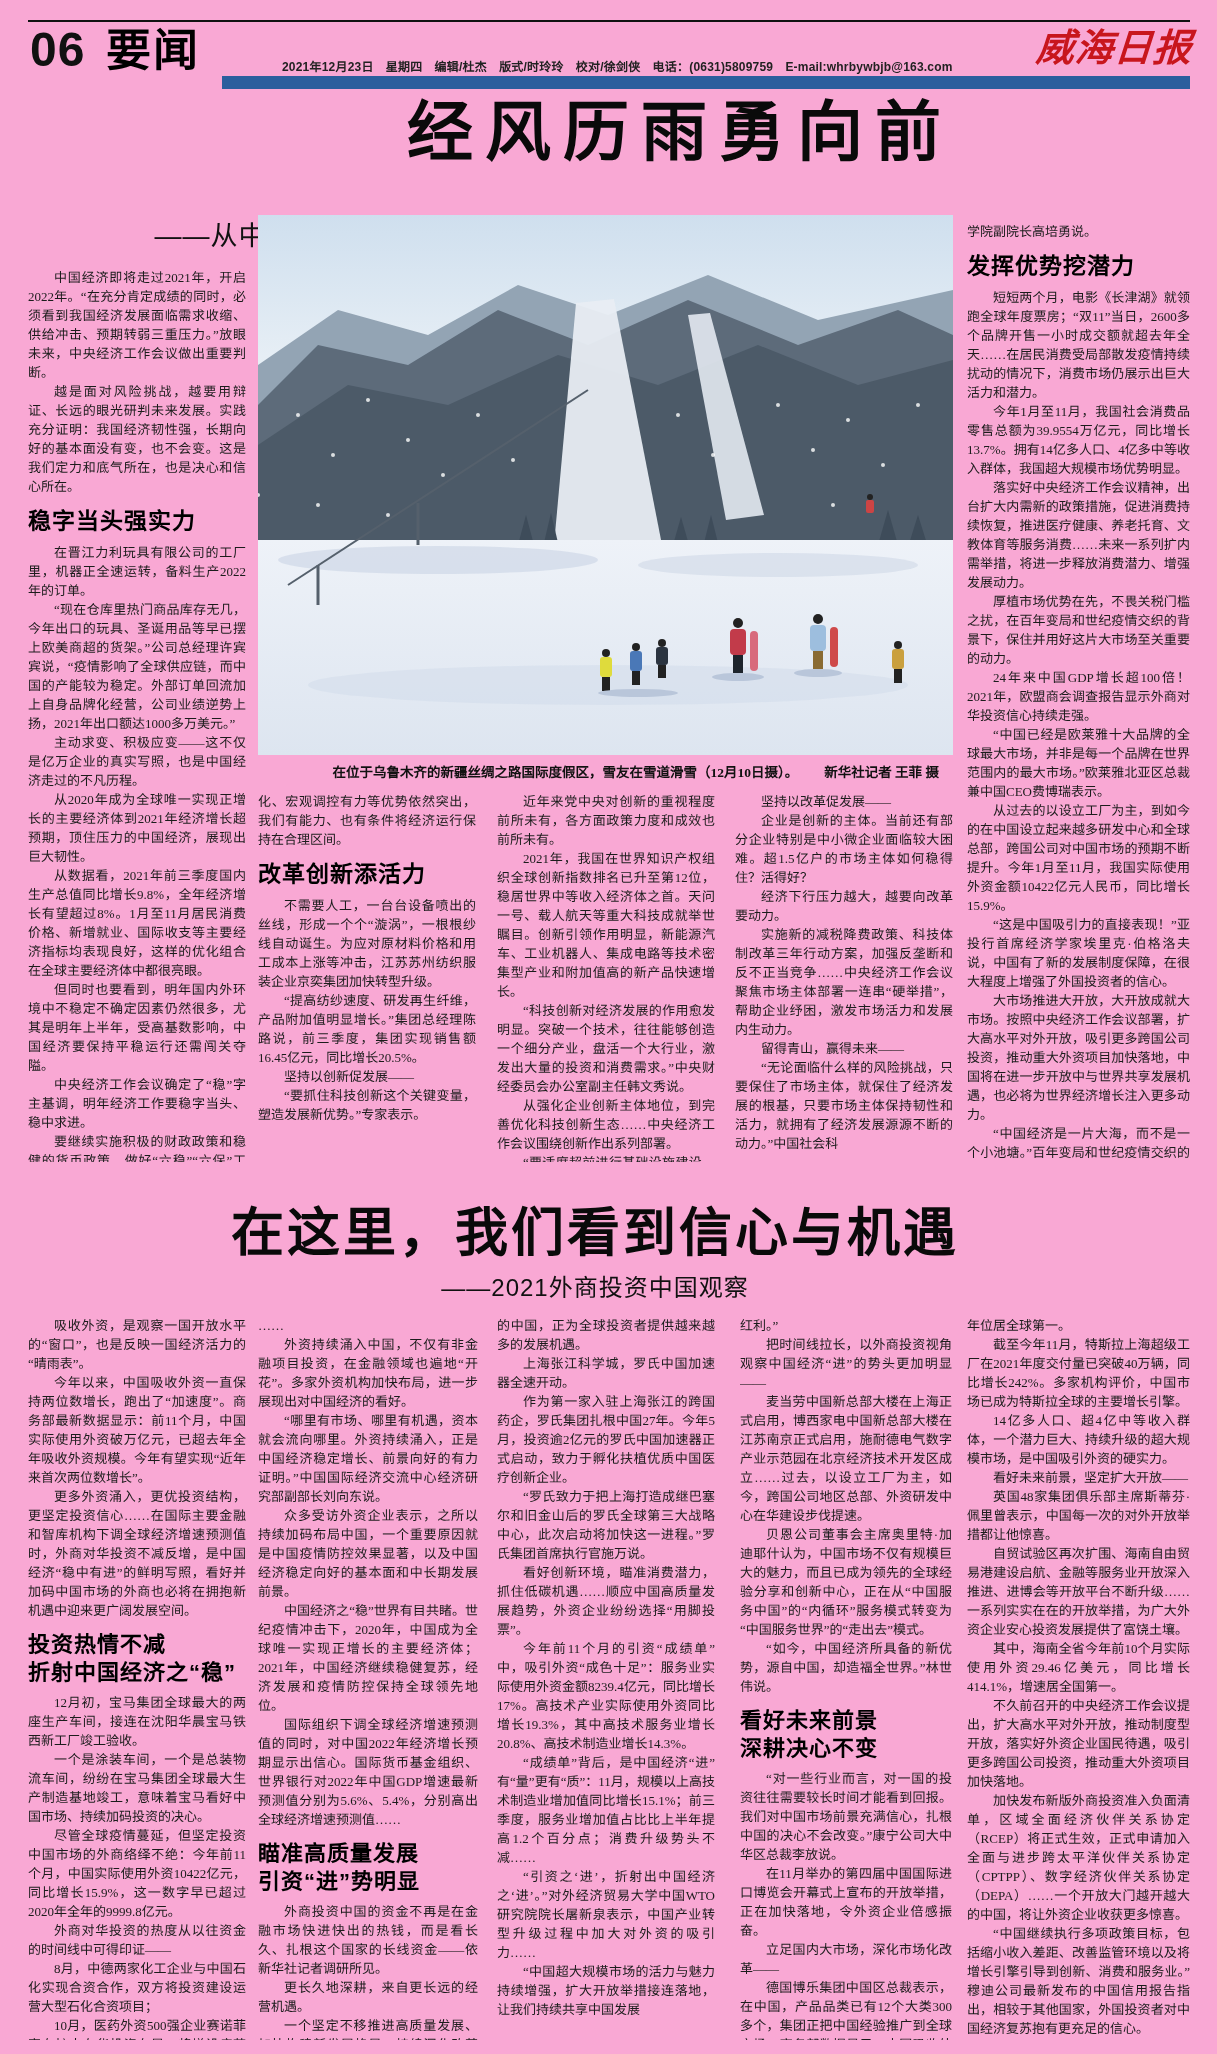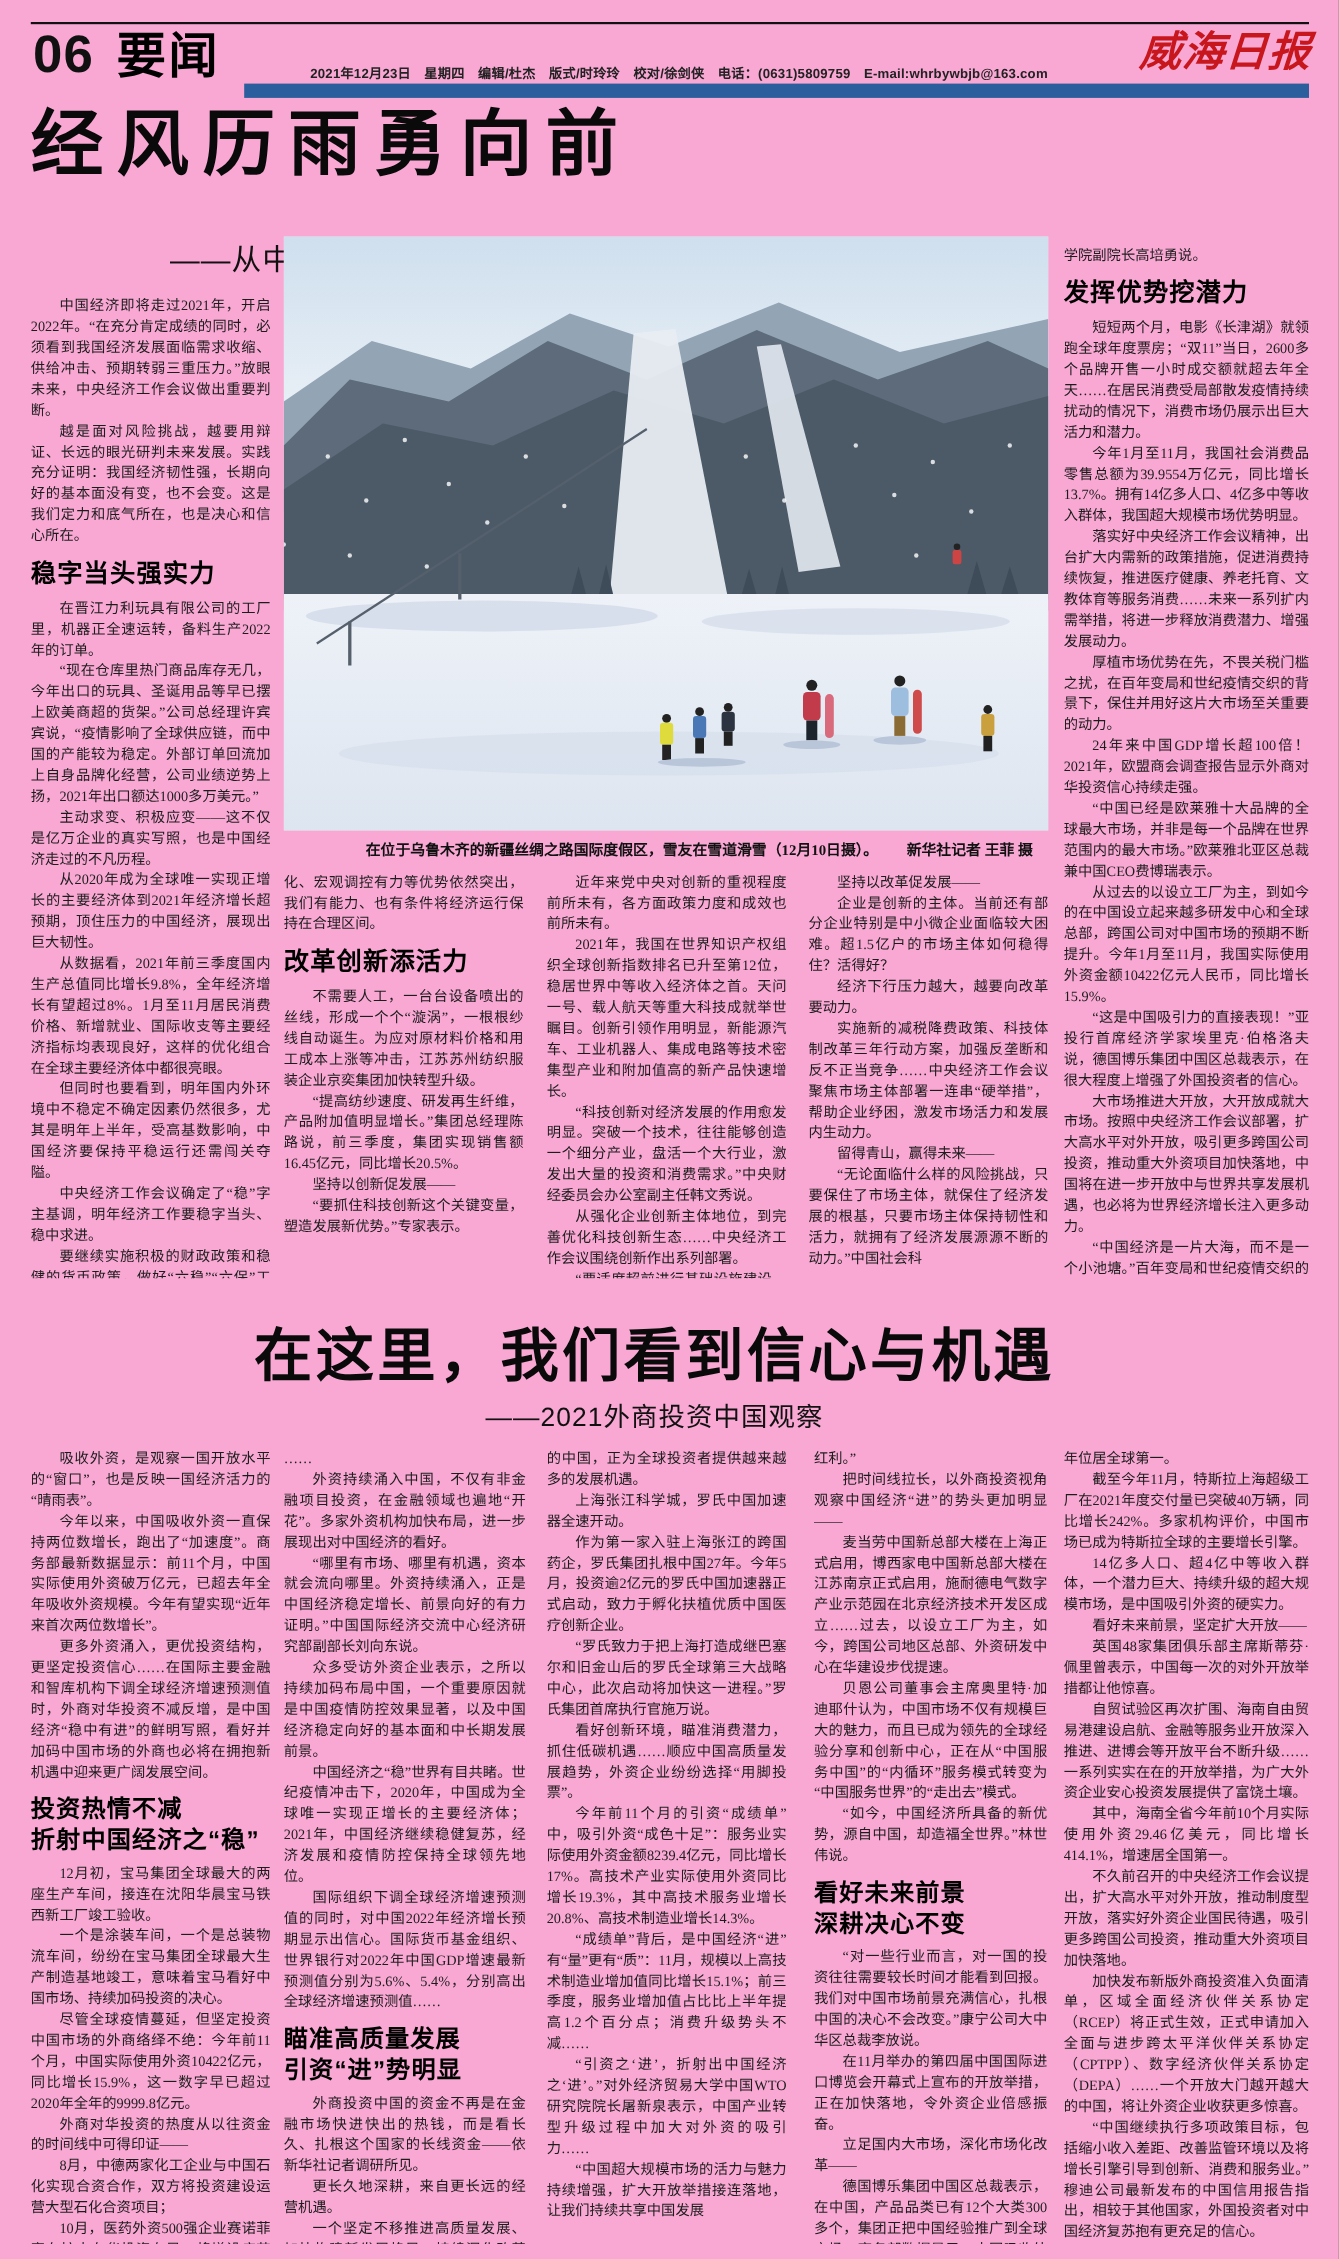--- a/index.html
+++ b/index.html
@@ -8,21 +8,21 @@
   .abs{position:absolute;}
   
   #top-rule{left:28px;top:20px;width:1162px;height:2px;background:#111;}
   #page-no{left:30px;top:26px;font-family:"Liberation Sans",sans-serif;font-size:48px;font-weight:800;letter-spacing:1px;color:#111;line-height:1;}
   #section-name{left:106px;top:28px;font-family:"Liberation Sans",sans-serif;font-size:45px;font-weight:900;color:#000;line-height:1;letter-spacing:2px;}
   #info-line{left:282px;top:57px;width:760px;font-family:"Liberation Sans",sans-serif;font-size:12px;font-weight:600;color:#222;letter-spacing:.2px;}
   #masthead{left:1032px;top:26px;width:160px;text-align:right;color:#c8161d;font-size:38px;font-weight:900;
             font-style:italic;letter-spacing:1px;transform:skewX(-4deg);line-height:1.2;}
   #blue-bar{left:222px;top:76px;width:968px;height:13px;background:#2b5e9d;}
   
-  #a1-title{left:28px;top:98px;width:925px;text-align:left;font-size:66px;font-weight:900;letter-spacing:12px;line-height:1.05;color:#0a0a0a;}
+  #a1-title{left:28px;top:98px;width:925px;text-align:right;font-size:66px;font-weight:900;letter-spacing:12px;line-height:1.05;color:#0a0a0a;}
   #a1-subtitle{left:28px;top:214px;width:925px;text-align:center;font-family:"Liberation Sans",sans-serif;font-size:27px;font-weight:500;letter-spacing:1px;color:#111;}
   #a2-title{left:28px;top:1190px;width:1134px;text-align:center;font-size:53px;font-weight:900;letter-spacing:3px;color:#0a0a0a;}
   #a2-subtitle{left:28px;top:1268px;width:1134px;text-align:center;font-family:"Liberation Sans",sans-serif;font-size:24px;font-weight:500;letter-spacing:1px;color:#111;}
   
   .col{position:absolute;overflow:hidden;font-size:13px;line-height:19px;text-align:justify;color:#1c1c1c;}
   .para{text-indent:2em;}
   .para.cont{text-indent:0;}
   .sec-head{font-family:"Liberation Sans",sans-serif;font-size:23px;font-weight:bold;line-height:1.25;
             text-indent:0;text-align:left;margin:11px 0 7px 0;color:#000;letter-spacing:1px;}
   .sec-head.two{font-size:22px;}
@@ -183,21 +183,21 @@
   <div class="col" id="a1-colr">
       <div class="para cont">学院副院长高培勇说。</div>
       <div class="sec-head">发挥优势挖潜力</div>
       <div class="para">短短两个月，电影《长津湖》就领跑全球年度票房；“双11”当日，2600多个品牌开售一小时成交额就超去年全天……在居民消费受局部散发疫情持续扰动的情况下，消费市场仍展示出巨大活力和潜力。</div>
       <div class="para">今年1月至11月，我国社会消费品零售总额为39.9554万亿元，同比增长13.7%。拥有14亿多人口、4亿多中等收入群体，我国超大规模市场优势明显。</div>
       <div class="para">落实好中央经济工作会议精神，出台扩大内需新的政策措施，促进消费持续恢复，推进医疗健康、养老托育、文教体育等服务消费……未来一系列扩内需举措，将进一步释放消费潜力、增强发展动力。</div>
       <div class="para">厚植市场优势在先，不畏关税门槛之扰，在百年变局和世纪疫情交织的背景下，保住并用好这片大市场至关重要的动力。</div>
       <div class="para">24年来中国GDP增长超100倍！2021年，欧盟商会调查报告显示外商对华投资信心持续走强。</div>
       <div class="para">“中国已经是欧莱雅十大品牌的全球最大市场，并非是每一个品牌在世界范围内的最大市场。”欧莱雅北亚区总裁兼中国CEO费博瑞表示。</div>
       <div class="para">从过去的以设立工厂为主，到如今的在中国设立起来越多研发中心和全球总部，跨国公司对中国市场的预期不断提升。今年1月至11月，我国实际使用外资金额10422亿元人民币，同比增长15.9%。</div>
-      <div class="para">“这是中国吸引力的直接表现！”亚投行首席经济学家埃里克·伯格洛夫说，德国博乐集团中国区总裁表示，在很大程度上增强了外国投资者的信心。</div>
+      <div class="para">“这是中国吸引力的直接表现！”亚投行首席经济学家埃里克·伯格洛夫说，中国有了新的发展制度保障，在很大程度上增强了外国投资者的信心。</div>
       <div class="para">大市场推进大开放，大开放成就大市场。按照中央经济工作会议部署，扩大高水平对外开放，吸引更多跨国公司投资，推动重大外资项目加快落地，中国将在进一步开放中与世界共享发展机遇，也必将为世界经济增长注入更多动力。</div>
       <div class="para">“中国经济是一片大海，而不是一个小池塘。”百年变局和世纪疫情交织的两年间，我们坚信，时和势在奋进的中国、在坚韧的中国、在前进的中国。</div>
     </div>
 
   <div class="abs" id="a2-title">在这里，我们看到信心与机遇</div>
   <div class="abs" id="a2-subtitle">——2021外商投资中国观察</div>
 
   <div class="col a2col" id="a2-c0">
       <div class="para">吸收外资，是观察一国开放水平的“窗口”，也是反映一国经济活力的“晴雨表”。</div>
       <div class="para">今年以来，中国吸收外资一直保持两位数增长，跑出了“加速度”。商务部最新数据显示：前11个月，中国实际使用外资破万亿元，已超去年全年吸收外资规模。今年有望实现“近年来首次两位数增长”。</div>

